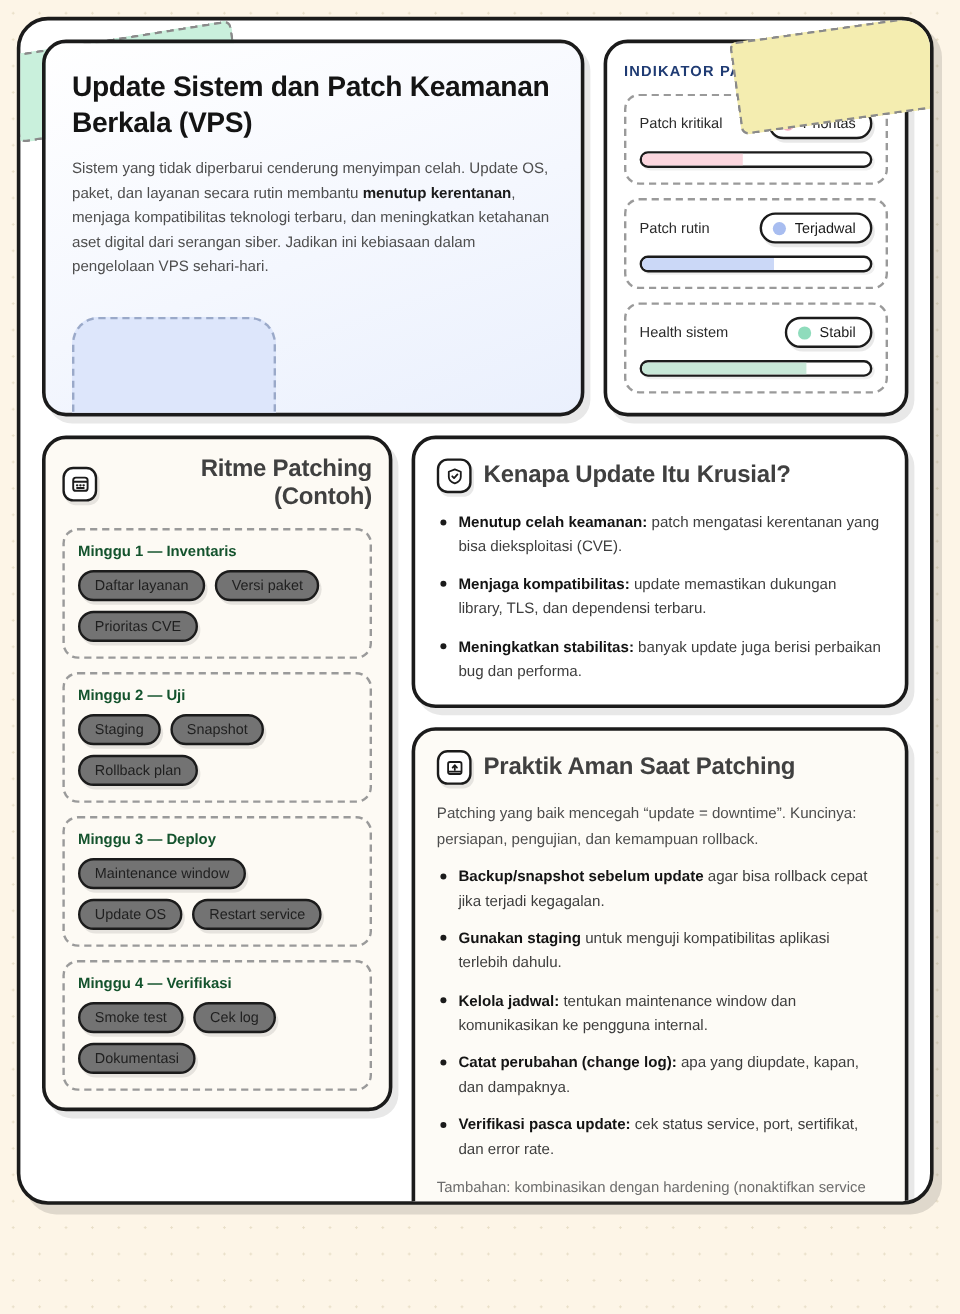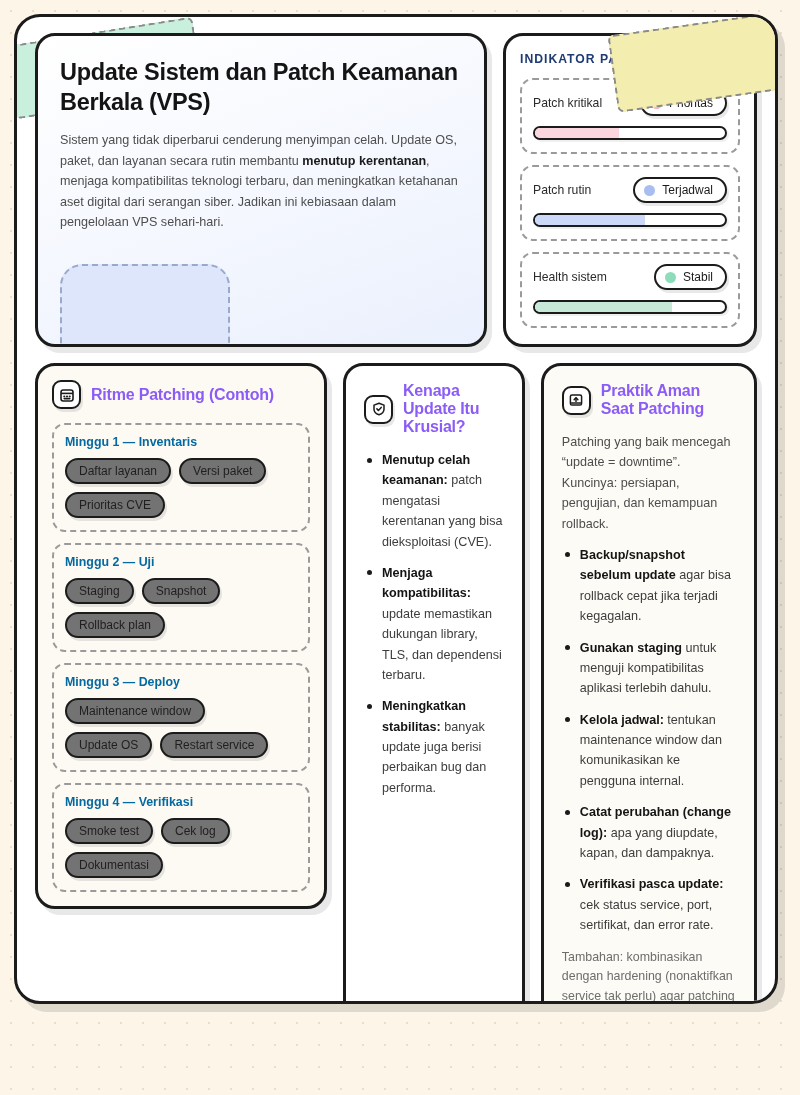--- a/index.html
+++ b/index.html
@@ -159,33 +159,34 @@
 
   
   .main {
     display: flex;
     gap: 16px;
     margin-top: 16px;
     position: relative;
     z-index: 4;
   }
   .col-left { width: 292px; }
-  .col-right { flex: 1; display: flex; flex-direction: row; gap: 16px; }
+  .col-right { flex: 1; display: flex; flex-direction: column; gap: 16px; }
 
   .card-head {
     display: flex;
     align-items: center;
     gap: 10px;
     margin-bottom: 14px;
   }
   .card-head h2 {
-    font-size: 16px;
+    font-size: 20px;
     font-weight: bold;
     letter-spacing: -0.2px;
-    color: #8b5cf6;
+    color: #404040;
+    text-align: right;
   }
   .icon-badge {
     width: 29px; height: 29px;
     flex: none;
     border: 2.5px solid #1b1b1b;
     border-radius: 9px;
     background: #fff;
     display: flex;
     align-items: center;
     justify-content: center;
@@ -201,21 +202,21 @@
   .week {
     border: 2px dashed #9a9a9a;
     border-radius: 13px;
     padding: 10px 11px 12px 11px;
     margin-bottom: 11px;
   }
   .week:last-child { margin-bottom: 0; }
   .week-title {
     font-size: 12.4px;
     font-weight: bold;
-    color: #0369a1;
+    color: #14532d;
     margin-bottom: 9px;
   }
   .chips { display: flex; flex-wrap: wrap; gap: 8px; }
   .chip {
     border: 2.5px solid #1b1b1b;
     border-radius: 999px;
     background: #737373;
     padding: 4px 12px;
     font-size: 12px;
     color: #1f1f1f;

